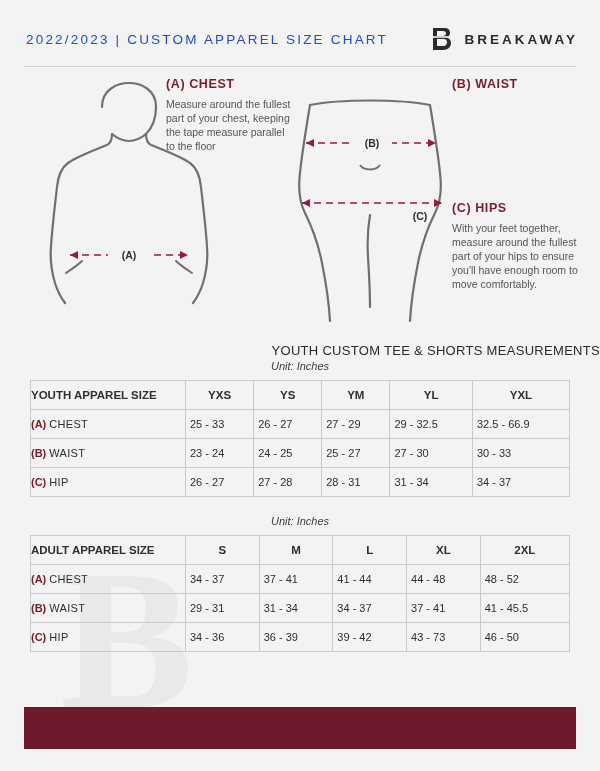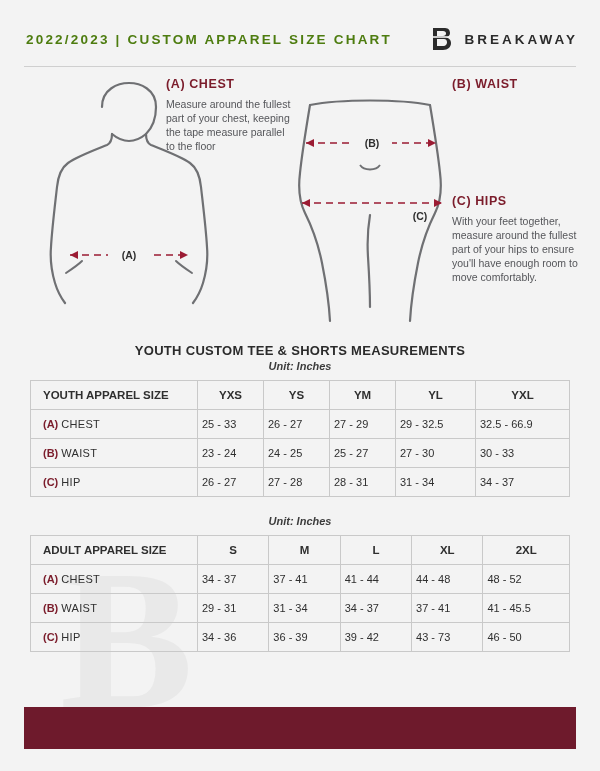--- a/index.html
+++ b/index.html
@@ -22,21 +22,21 @@
     z-index:0;user-select:none;
   }
 
   
   .header{
     position:relative;z-index:2;
     display:flex;align-items:center;justify-content:space-between;
     padding:26px 22px 14px 26px;
   }
   .header-title{
-    font-size:13.5px;letter-spacing:2.2px;font-weight:bold;color:#4d7c0f;
+    font-size:13.5px;letter-spacing:2.2px;font-weight:normal;color:#1d4ed8;
     white-space:nowrap;
   }
   .brand{display:flex;align-items:center;gap:12px;justify-content:space-between;}
   .brand-mark{
     width:22px;height:26px;position:relative;
   }
   .brand-mark svg{display:block;}
   .brand-name{
     font-size:13.5px;letter-spacing:3px;font-weight:bold;color:#2b2b2b;
   }
@@ -56,38 +56,38 @@
     font-size:12.5px;font-weight:bold;letter-spacing:.6px;color:#7b1c2b;
     margin-bottom:6px;
   }
   .txt-body{
     font-size:10.5px;line-height:14px;color:#55565a;
   }
 
   
   .section{position:relative;z-index:2;margin-top:4px;}
   .sec-title{
-    text-align:center;font-size:13px;font-weight:bold;color:#2b2b2b;letter-spacing:.3px;
+    text-align:right;font-size:13px;font-weight:normal;color:#2b2b2b;letter-spacing:.3px;
   }
   .sec-unit{
-    text-align:center;font-size:11px;font-style:italic;color:#3c3c3c;margin-top:2px;margin-bottom:8px;font-weight:bold;
+    text-align:center;font-size:11px;font-style:italic;color:#3c3c3c;margin-top:2px;margin-bottom:8px;
   }
   table{
     border-collapse:collapse;width:540px;margin:0 auto;
     background:transparent;
   }
   th,td{
     border:1px solid #c9c9c9;
     height:28px;
     font-size:11px;
     color:#2f2f2f;
     padding:0 4px;
   }
   th.rowhead,td.rowhead{
-    text-align:left;padding-left:12px;width:150px;font-weight:bold;margin-left:7px;
+    text-align:left;padding-left:0;width:150px;font-weight:bold;margin-left:7px;
   }
   th{font-weight:bold;font-size:11.5px;}
   td.rowhead{font-weight:normal;}
   td.rowhead .lbl{color:#7b1c2b;font-weight:bold;}
   td.rowhead .nm{color:#2f2f2f;font-weight:normal;letter-spacing:.3px;}
   .footer-bar{
     position:absolute;left:24px;right:24px;bottom:22px;height:42px;
     background:#6e1a2c;z-index:2;
   }
 </style>
@@ -178,21 +178,21 @@
 
     <div class="txt-block" style="left:166px;top:0px;width:130px;">
       <div class="txt-title">(A) CHEST</div>
       <div class="txt-body">Measure around the fullest part of your chest, keeping the tape measure parallel to the floor</div>
     </div>
 
     <div class="txt-block" style="left:452px;top:0px;width:128px;">
       <div class="txt-title">(B) WAIST</div>
     </div>
 
-    <div class="txt-block" style="left:452px;top:117px;width:132px;">
+    <div class="txt-block" style="left:452px;top:124px;width:132px;">
       <div class="txt-title">(C) HIPS</div>
       <div class="txt-body">With your feet together, measure around the fullest part of your hips to ensure you'll have enough room to move comfortably.</div>
     </div>
   </div>
 
   <div class="section">
     <div class="sec-title">YOUTH CUSTOM TEE &amp; SHORTS MEASUREMENTS</div>
     <div class="sec-unit">Unit: Inches</div>
     <table>
       <thead>

